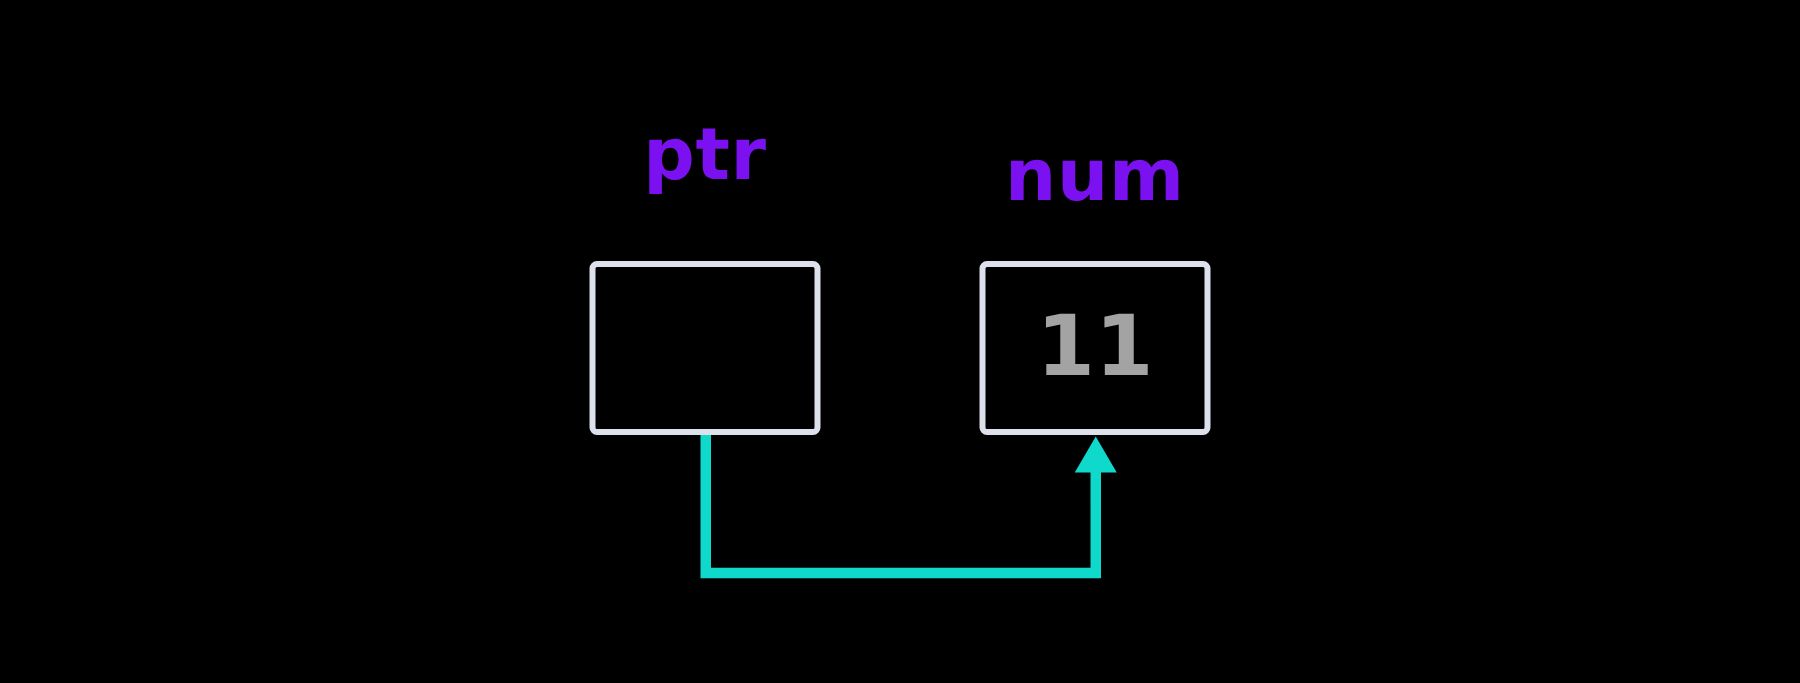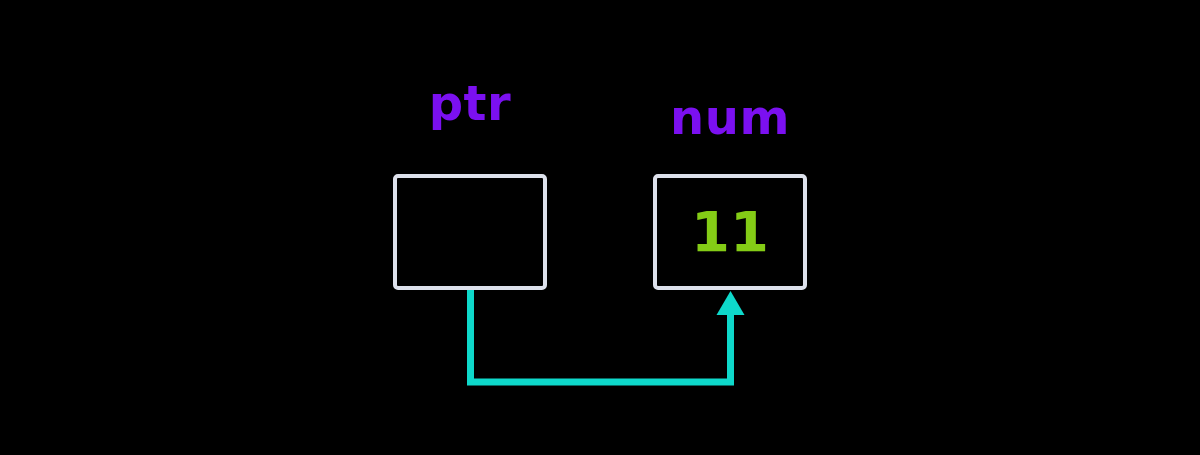--- a/index.html
+++ b/index.html
@@ -101,21 +101,21 @@
 
   <div class="var-label" id="label-ptr" style="left: 393px; width: 154px; color: rgb(123, 16, 240);">ptr</div>
 
   <div class="var-label" id="label-num" style="left: 653px; width: 154px; color: rgb(123, 16, 240);">num</div>
 
   <div class="mem-box" id="box-ptr" style="left: 393px; top: 174px; width: 154px; height: 116px; border-color: rgb(221, 225, 236);">
     
   </div>
 
   <div class="mem-box" id="box-num" style="left: 653px; top: 174px; width: 154px; height: 116px; border-color: rgb(221, 225, 236);">
-    <span class="mem-value" style="color: #84cc16;">11</span>
+    <span class="mem-value" style="color: #a3a3a3;">11</span>
   </div>
 
   <svg id="pointer-arrow" viewBox="0 0 1200 455">
     <path id="arrow-line" fill="none" stroke-linecap="butt" stroke-linejoin="miter" d="M 470.5 290 L 470.5 382 L 730.5 382 L 730.5 314" stroke="#0ED9CB" stroke-width="7"></path>
     <polygon id="arrow-head" points="730.5,291 744.5,315 716.5,315" fill="#0ED9CB"></polygon>
   </svg>
 
 </div>
 
 </body></html>

